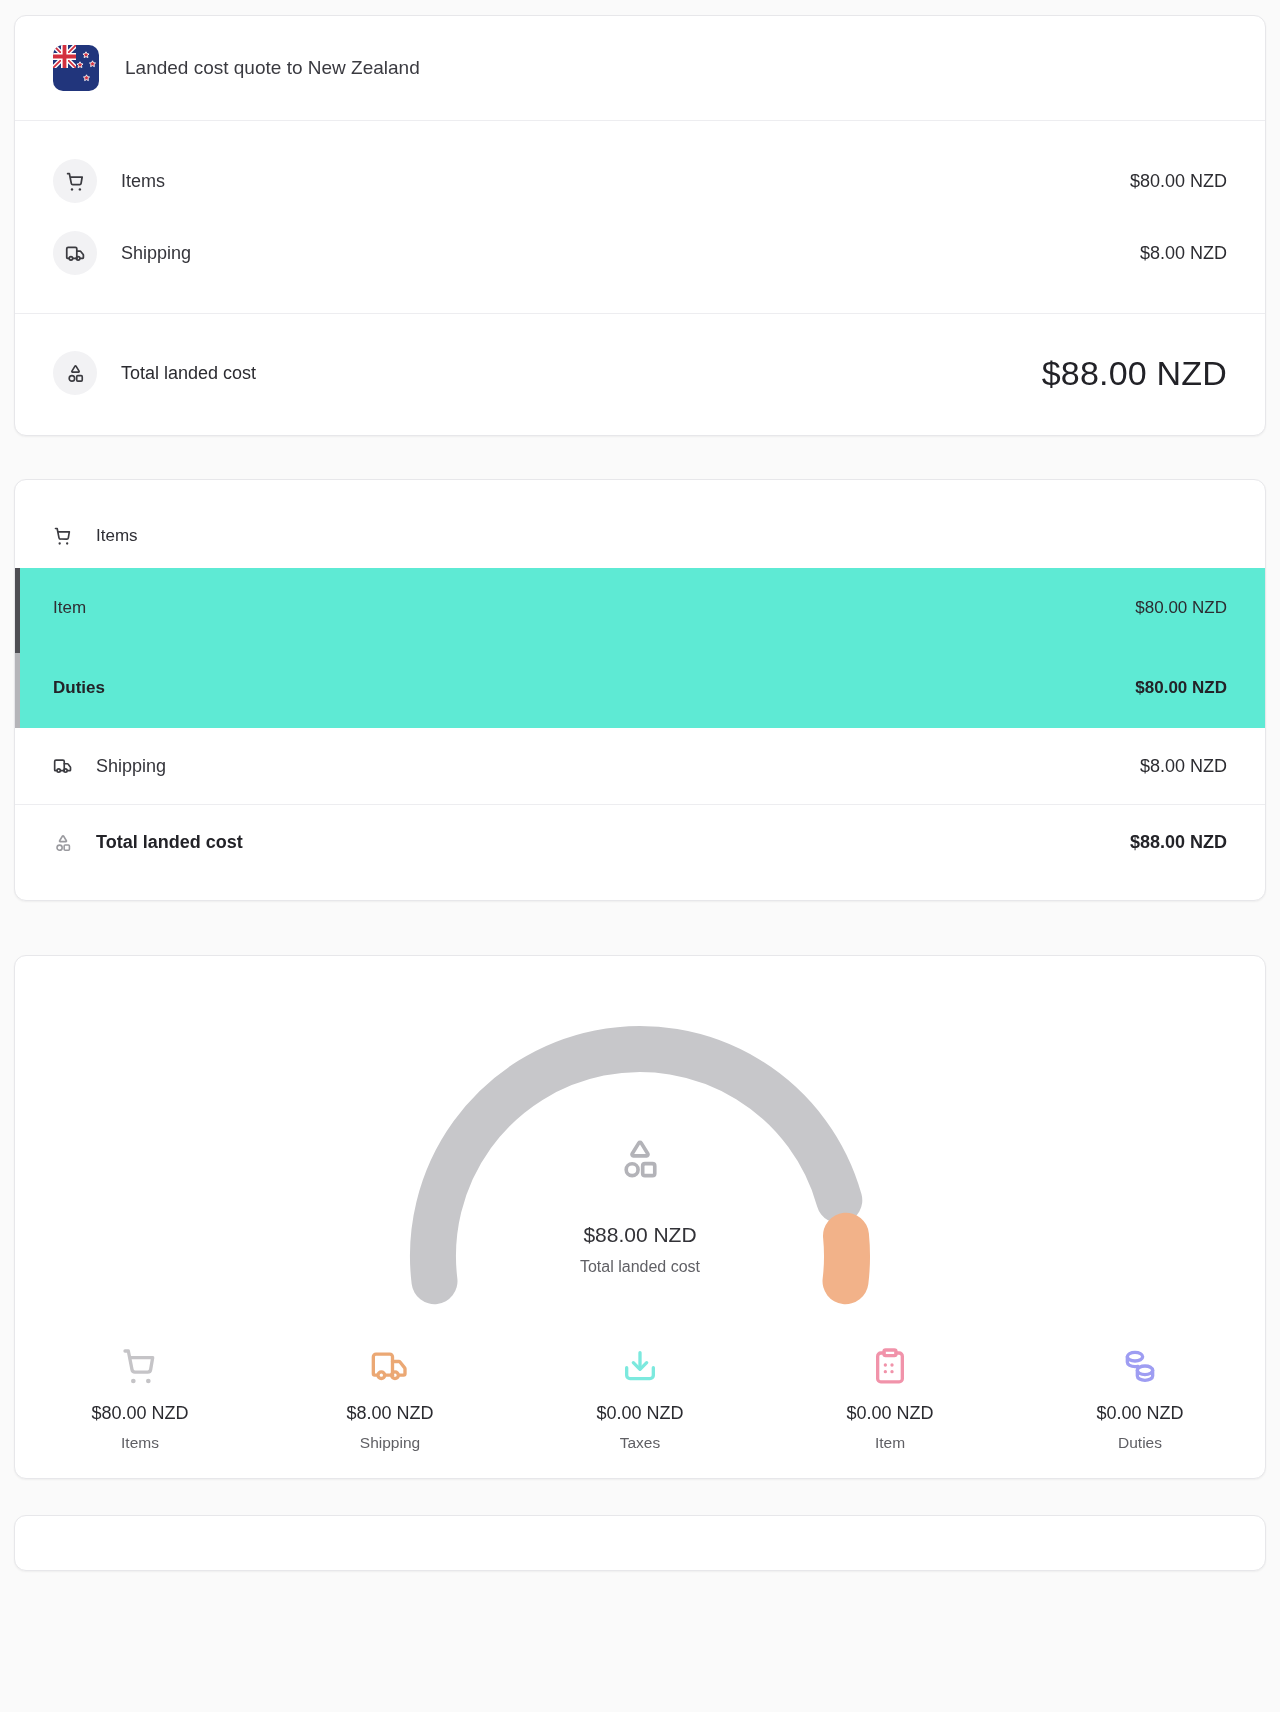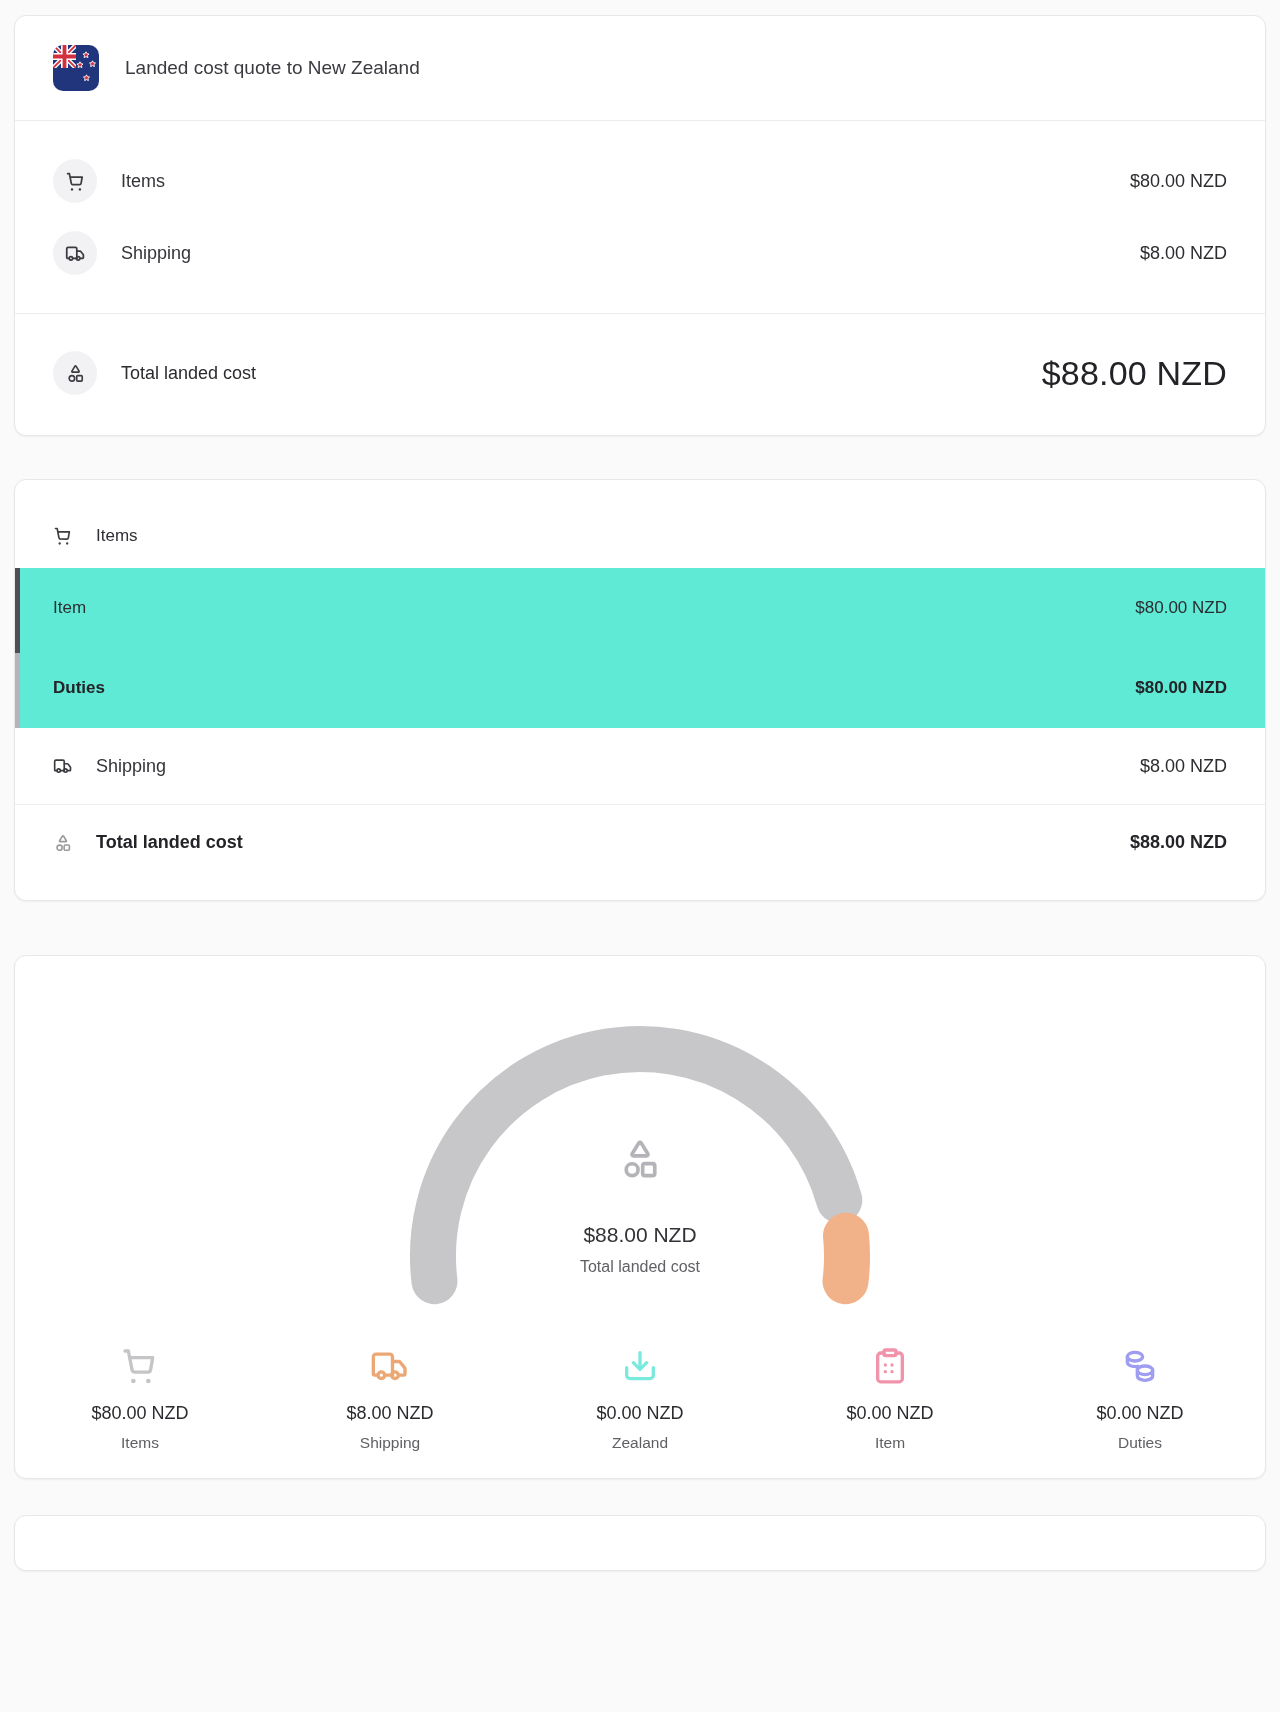--- a/index.html
+++ b/index.html
@@ -247,21 +247,21 @@
         <span class="leg-amount">$8.00 NZD</span>
         <span class="leg-label">Shipping</span>
       </div>
       <div class="leg-item">
         <span style="color: rgb(124, 233, 222);">
           <svg width="40" height="40" viewBox="0 0 24 24">
               <use href="#i-download"></use>
             </svg>
         </span>
         <span class="leg-amount">$0.00 NZD</span>
-        <span class="leg-label">Zealand</span>
+        <span class="leg-label">Taxes</span>
       </div>
       <div class="leg-item">
         <span style="color: rgb(241, 147, 170);">
           <svg width="40" height="40" viewBox="0 0 24 24">
               <use href="#i-clipboard"></use>
             </svg>
         </span>
         <span class="leg-amount">$0.00 NZD</span>
         <span class="leg-label">Item</span>
       </div>

